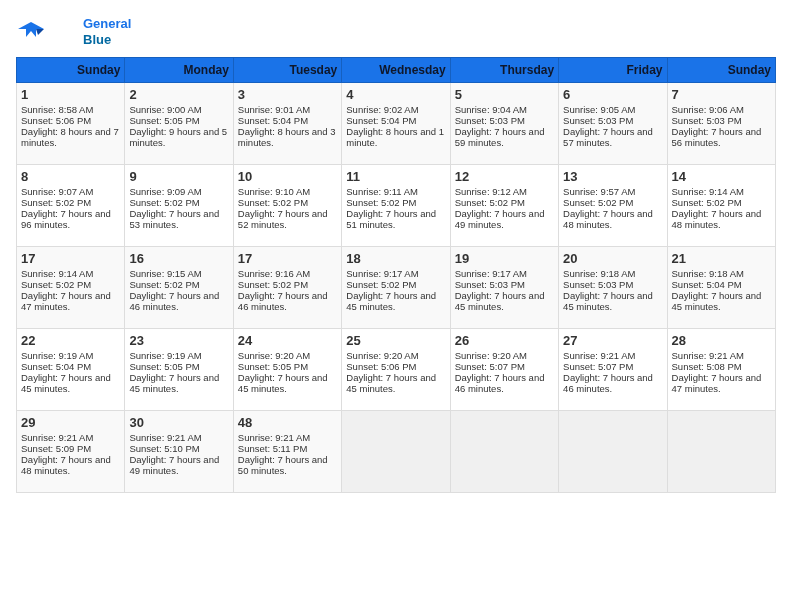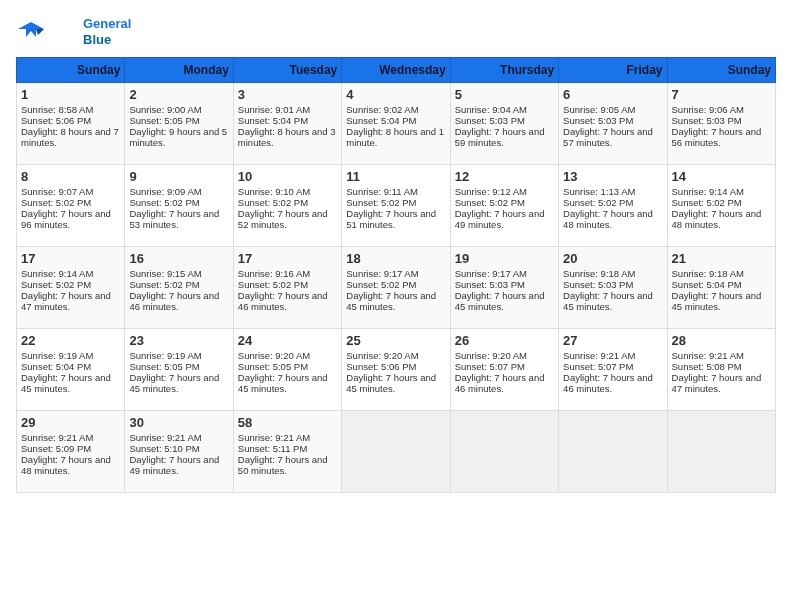--- a/index.html
+++ b/index.html
@@ -127,21 +127,21 @@
           <td><span class="day-num">5</span><span>Sunrise: 9:04 AM</span><br><span>Sunset: 5:03 PM</span><br><span>Daylight: 7 hours and 59 minutes.</span></td>
           <td><span class="day-num">6</span><span>Sunrise: 9:05 AM</span><br><span>Sunset: 5:03 PM</span><br><span>Daylight: 7 hours and 57 minutes.</span></td>
           <td><span class="day-num">7</span><span>Sunrise: 9:06 AM</span><br><span>Sunset: 5:03 PM</span><br><span>Daylight: 7 hours and 56 minutes.</span></td>
         </tr>
         <tr>
           <td><span class="day-num">8</span><span>Sunrise: 9:07 AM</span><br><span>Sunset: 5:02 PM</span><br><span>Daylight: 7 hours and 96 minutes.</span></td>
           <td><span class="day-num">9</span><span>Sunrise: 9:09 AM</span><br><span>Sunset: 5:02 PM</span><br><span>Daylight: 7 hours and 53 minutes.</span></td>
           <td><span class="day-num">10</span><span>Sunrise: 9:10 AM</span><br><span>Sunset: 5:02 PM</span><br><span>Daylight: 7 hours and 52 minutes.</span></td>
           <td><span class="day-num">11</span><span>Sunrise: 9:11 AM</span><br><span>Sunset: 5:02 PM</span><br><span>Daylight: 7 hours and 51 minutes.</span></td>
           <td><span class="day-num">12</span><span>Sunrise: 9:12 AM</span><br><span>Sunset: 5:02 PM</span><br><span>Daylight: 7 hours and 49 minutes.</span></td>
-          <td><span class="day-num">13</span><span>Sunrise: 1:13 AM</span><br><span>Sunset: 5:02 PM</span><br><span>Daylight: 7 hours and 48 minutes.</span></td>
+          <td><span class="day-num">13</span><span>Sunrise: 9:57 AM</span><br><span>Sunset: 5:02 PM</span><br><span>Daylight: 7 hours and 48 minutes.</span></td>
           <td><span class="day-num">14</span><span>Sunrise: 9:14 AM</span><br><span>Sunset: 5:02 PM</span><br><span>Daylight: 7 hours and 48 minutes.</span></td>
         </tr>
         <tr>
           <td><span class="day-num">17</span><span>Sunrise: 9:14 AM</span><br><span>Sunset: 5:02 PM</span><br><span>Daylight: 7 hours and 47 minutes.</span></td>
           <td><span class="day-num">16</span><span>Sunrise: 9:15 AM</span><br><span>Sunset: 5:02 PM</span><br><span>Daylight: 7 hours and 46 minutes.</span></td>
           <td><span class="day-num">17</span><span>Sunrise: 9:16 AM</span><br><span>Sunset: 5:02 PM</span><br><span>Daylight: 7 hours and 46 minutes.</span></td>
           <td><span class="day-num">18</span><span>Sunrise: 9:17 AM</span><br><span>Sunset: 5:02 PM</span><br><span>Daylight: 7 hours and 45 minutes.</span></td>
           <td><span class="day-num">19</span><span>Sunrise: 9:17 AM</span><br><span>Sunset: 5:03 PM</span><br><span>Daylight: 7 hours and 45 minutes.</span></td>
           <td><span class="day-num">20</span><span>Sunrise: 9:18 AM</span><br><span>Sunset: 5:03 PM</span><br><span>Daylight: 7 hours and 45 minutes.</span></td>
           <td><span class="day-num">21</span><span>Sunrise: 9:18 AM</span><br><span>Sunset: 5:04 PM</span><br><span>Daylight: 7 hours and 45 minutes.</span></td>
@@ -151,21 +151,21 @@
           <td><span class="day-num">23</span><span>Sunrise: 9:19 AM</span><br><span>Sunset: 5:05 PM</span><br><span>Daylight: 7 hours and 45 minutes.</span></td>
           <td><span class="day-num">24</span><span>Sunrise: 9:20 AM</span><br><span>Sunset: 5:05 PM</span><br><span>Daylight: 7 hours and 45 minutes.</span></td>
           <td><span class="day-num">25</span><span>Sunrise: 9:20 AM</span><br><span>Sunset: 5:06 PM</span><br><span>Daylight: 7 hours and 45 minutes.</span></td>
           <td><span class="day-num">26</span><span>Sunrise: 9:20 AM</span><br><span>Sunset: 5:07 PM</span><br><span>Daylight: 7 hours and 46 minutes.</span></td>
           <td><span class="day-num">27</span><span>Sunrise: 9:21 AM</span><br><span>Sunset: 5:07 PM</span><br><span>Daylight: 7 hours and 46 minutes.</span></td>
           <td><span class="day-num">28</span><span>Sunrise: 9:21 AM</span><br><span>Sunset: 5:08 PM</span><br><span>Daylight: 7 hours and 47 minutes.</span></td>
         </tr>
         <tr>
           <td><span class="day-num">29</span><span>Sunrise: 9:21 AM</span><br><span>Sunset: 5:09 PM</span><br><span>Daylight: 7 hours and 48 minutes.</span></td>
           <td><span class="day-num">30</span><span>Sunrise: 9:21 AM</span><br><span>Sunset: 5:10 PM</span><br><span>Daylight: 7 hours and 49 minutes.</span></td>
-          <td><span class="day-num">58</span><span>Sunrise: 9:21 AM</span><br><span>Sunset: 5:11 PM</span><br><span>Daylight: 7 hours and 50 minutes.</span></td>
+          <td><span class="day-num">48</span><span>Sunrise: 9:21 AM</span><br><span>Sunset: 5:11 PM</span><br><span>Daylight: 7 hours and 50 minutes.</span></td>
           <td style="background: rgb(240, 240, 240);"></td>
           <td style="background: rgb(240, 240, 240);"></td>
           <td style="background: rgb(240, 240, 240);"></td>
           <td style="background: rgb(240, 240, 240);"></td>
         </tr>
       </tbody>
   </table>
 </div>
 
 </body></html>

